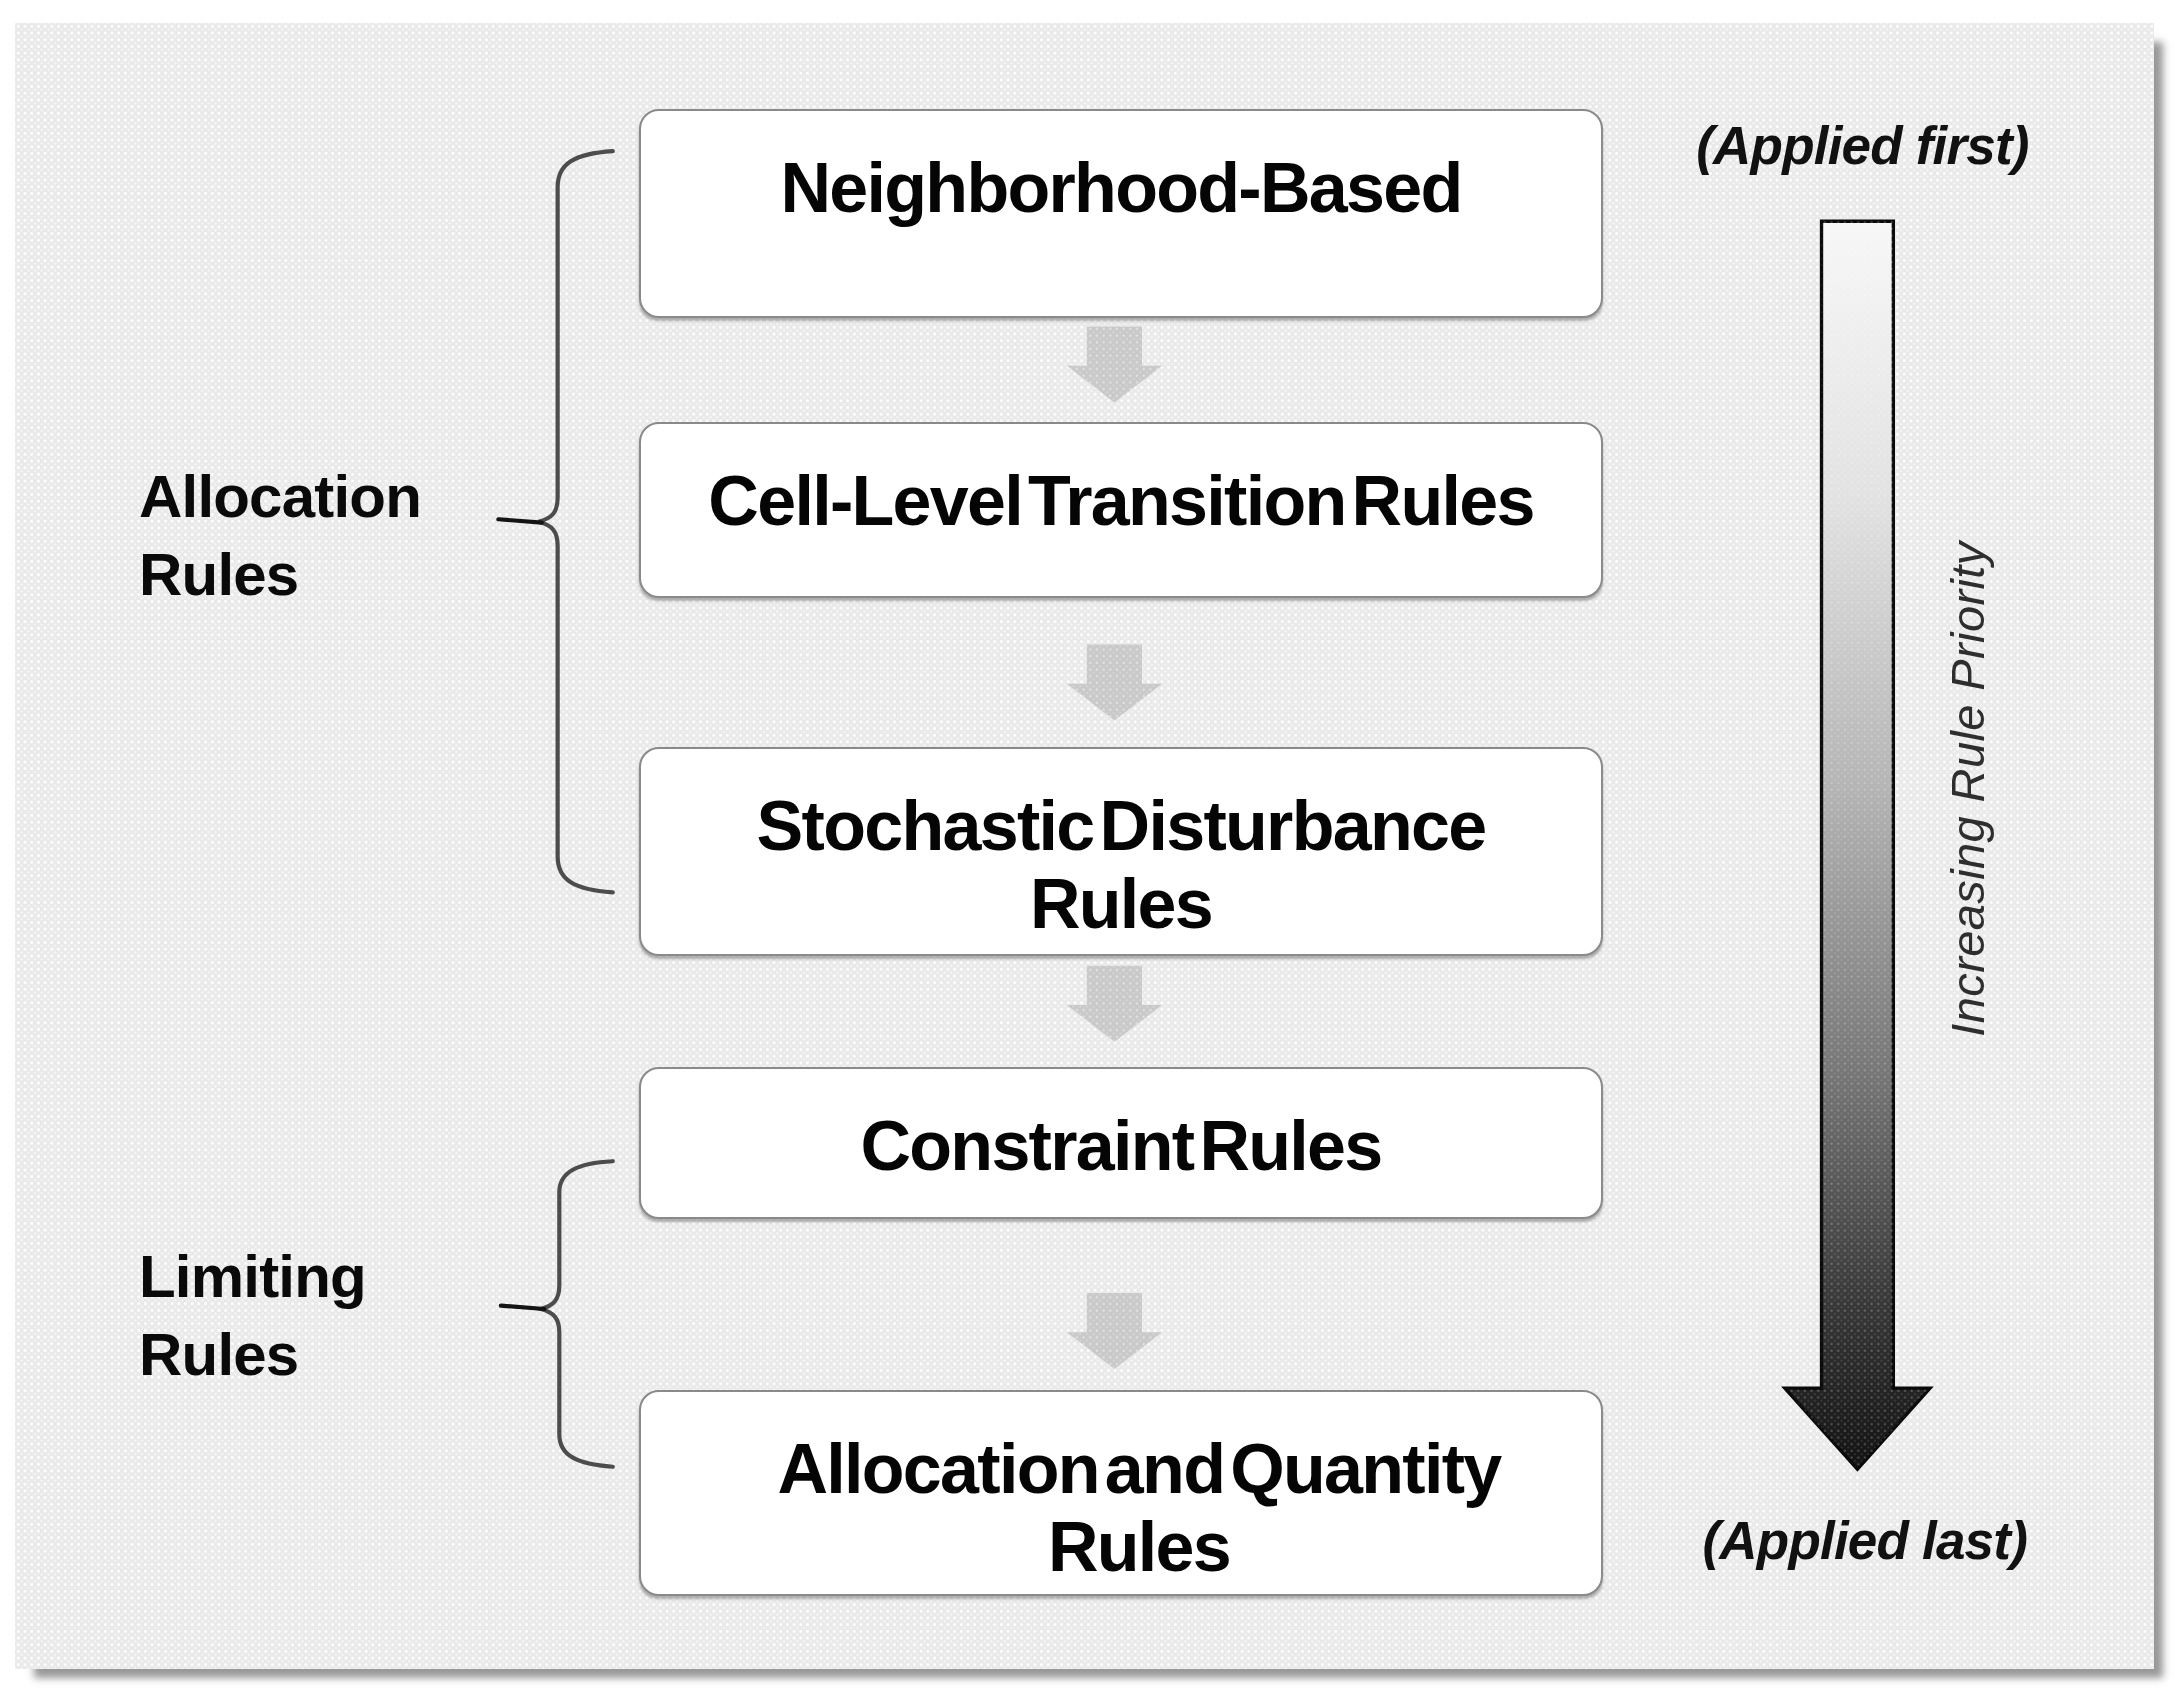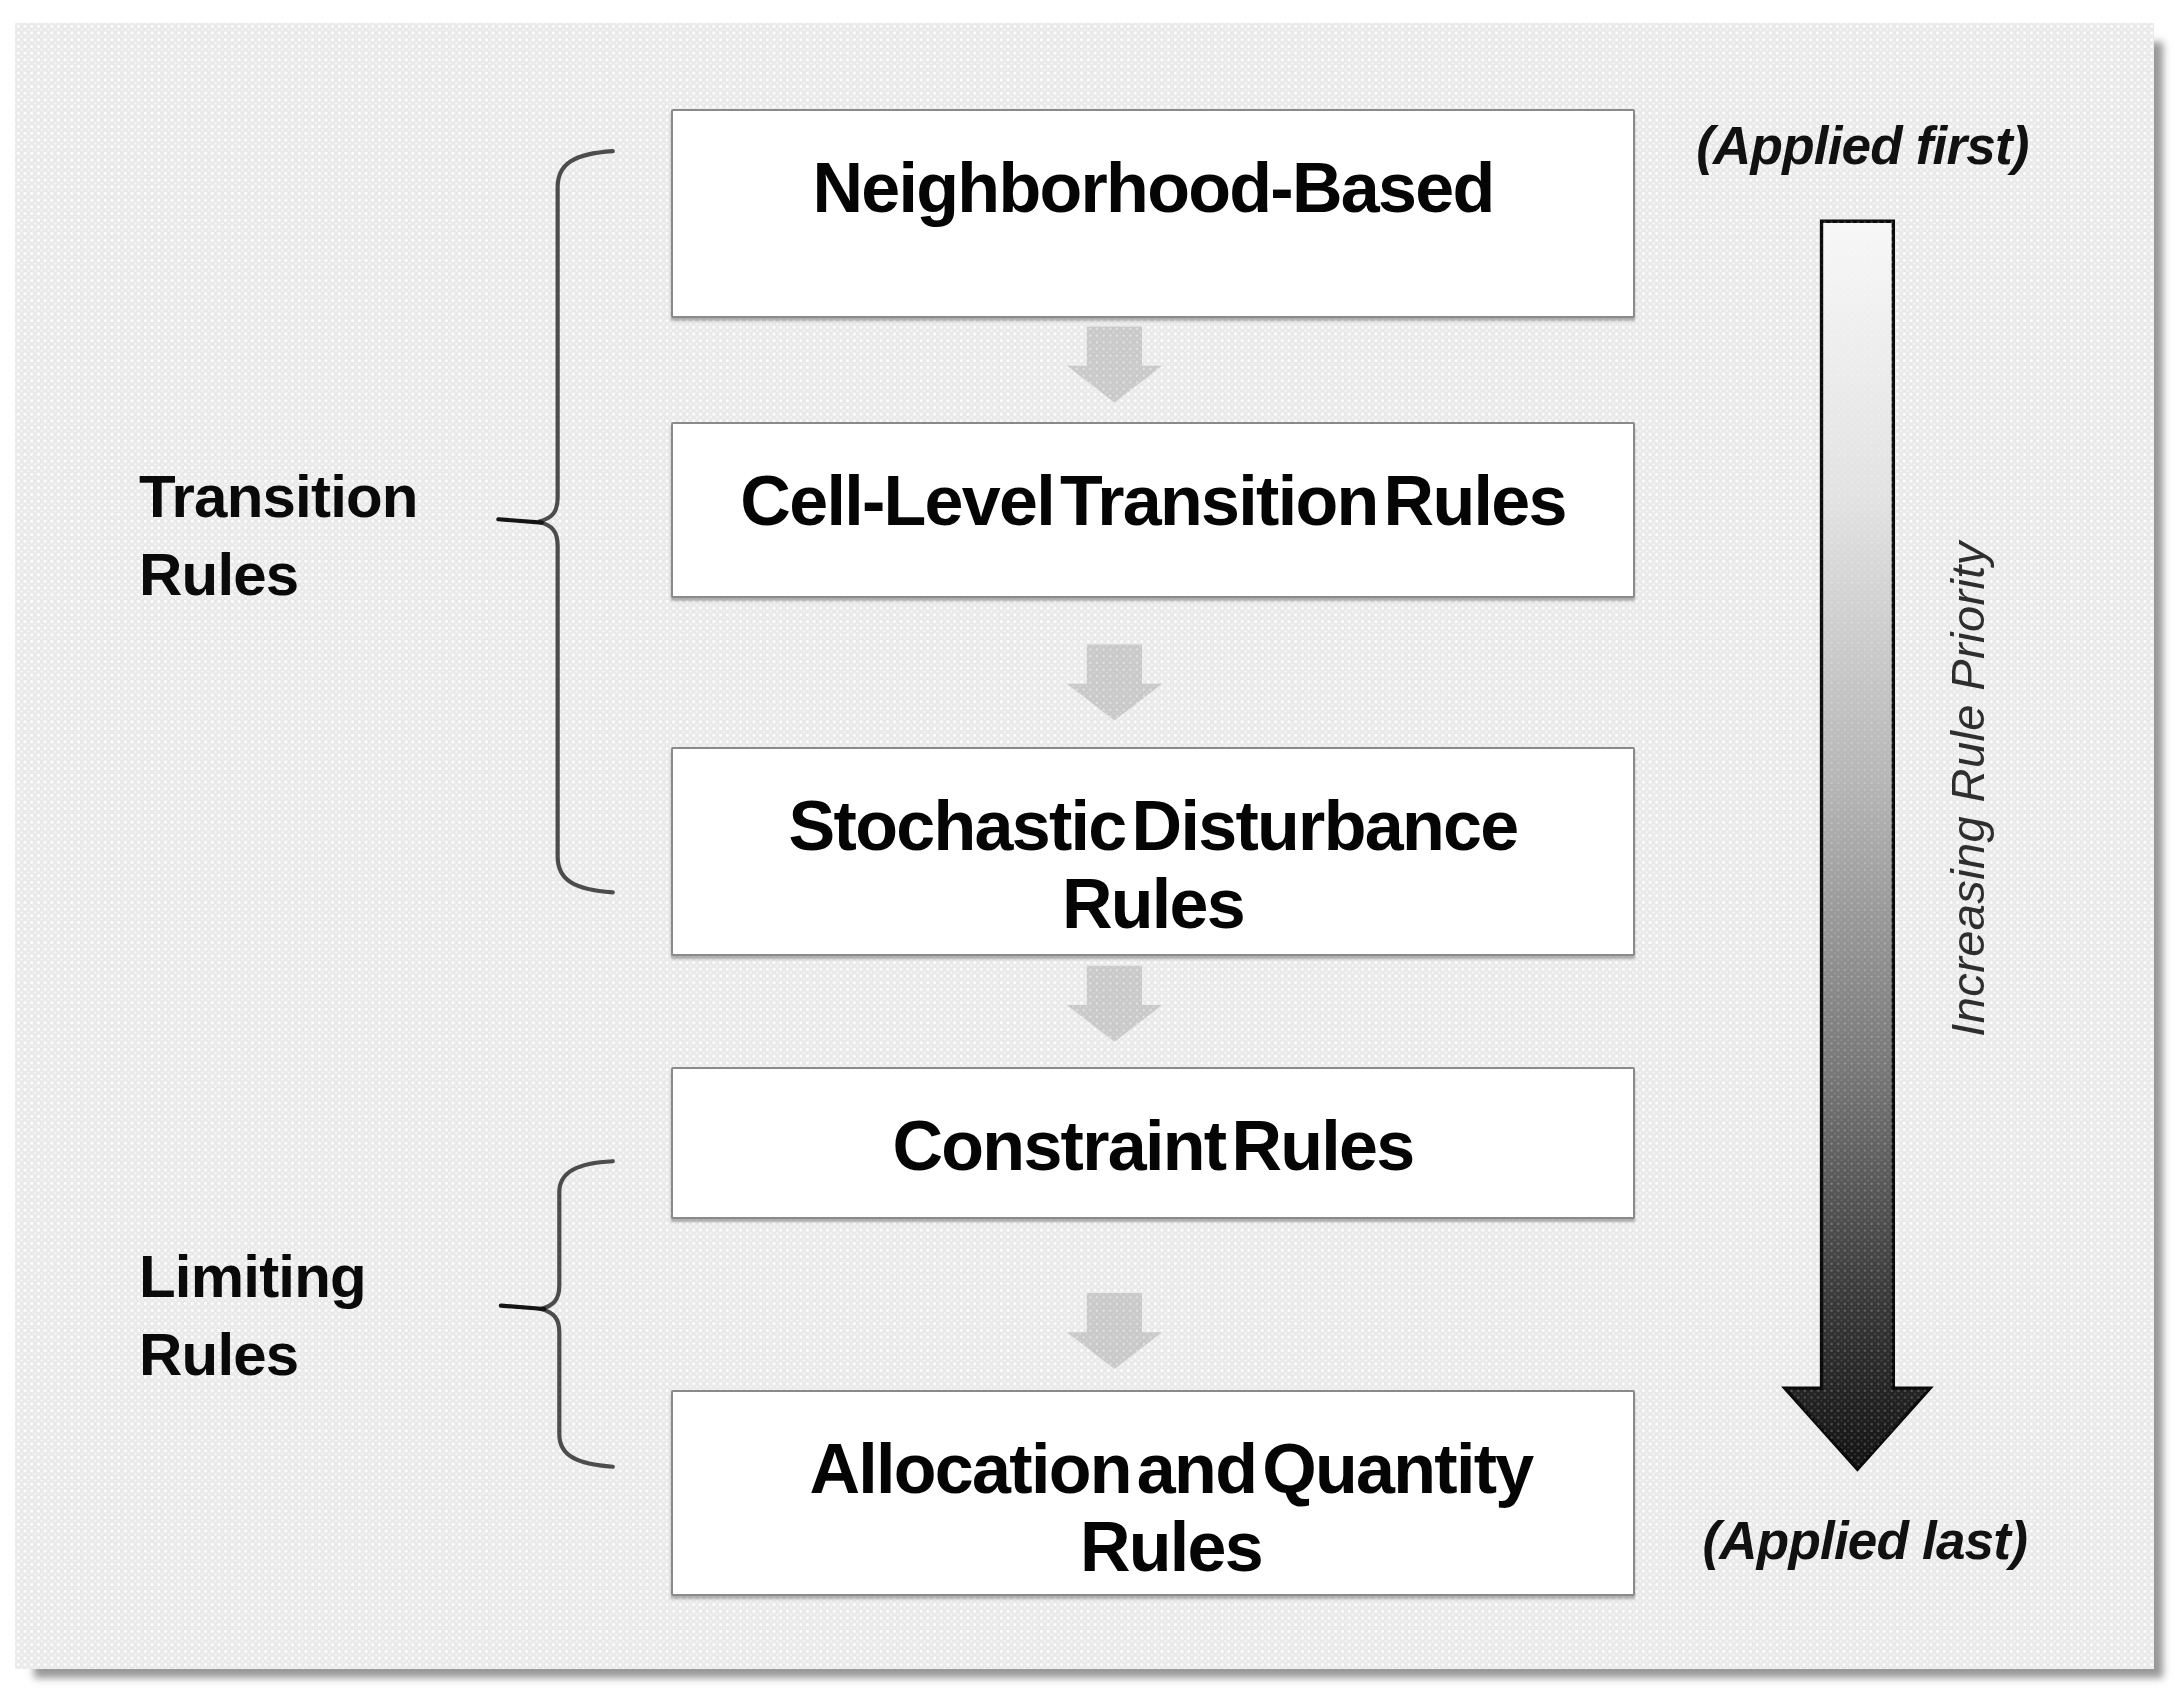--- a/index.html
+++ b/index.html
@@ -41,25 +41,24 @@
     left: 0; top: 0;
     pointer-events: none;
   }
   .flowbox {
     position: absolute;
     left: 639px;
     width: 964px;
     box-sizing: border-box;
     background: #ffffff;
     border: 2.5px solid #8a8a8a;
-    border-radius: 2px;
+    border-radius: 20px;
     box-shadow: 0 3.3px 2.5px -0.8px rgba(110,110,110,0.5);
     padding-top: 38px;
     text-align: center;
-    margin-left: 32px;
   }
   .flowbox .line {
     font-size: 70px;
     line-height: 78px;
     font-weight: 700;
     color: #050505;
     letter-spacing: -1.7px;
     word-spacing: -11.7px;
     white-space: nowrap;
   }
@@ -184,21 +183,21 @@
     <div class="flowbox box-4">
       <div class="line">Constraint Rules</div>
     </div>
 
     <div class="flowbox box-5">
       <div class="line">Allocation and Quantity</div>
       <div class="line">Rules</div>
     </div>
 
     <div class="group-label label-generative">
-      <div>Transition</div>
+      <div>Allocation</div>
       <div>Rules</div>
     </div>
 
     <div class="group-label label-limiting">
       <div>Limiting</div>
       <div>Rules</div>
     </div>
 
     <div class="caption caption-first">(Applied first)</div>
 

